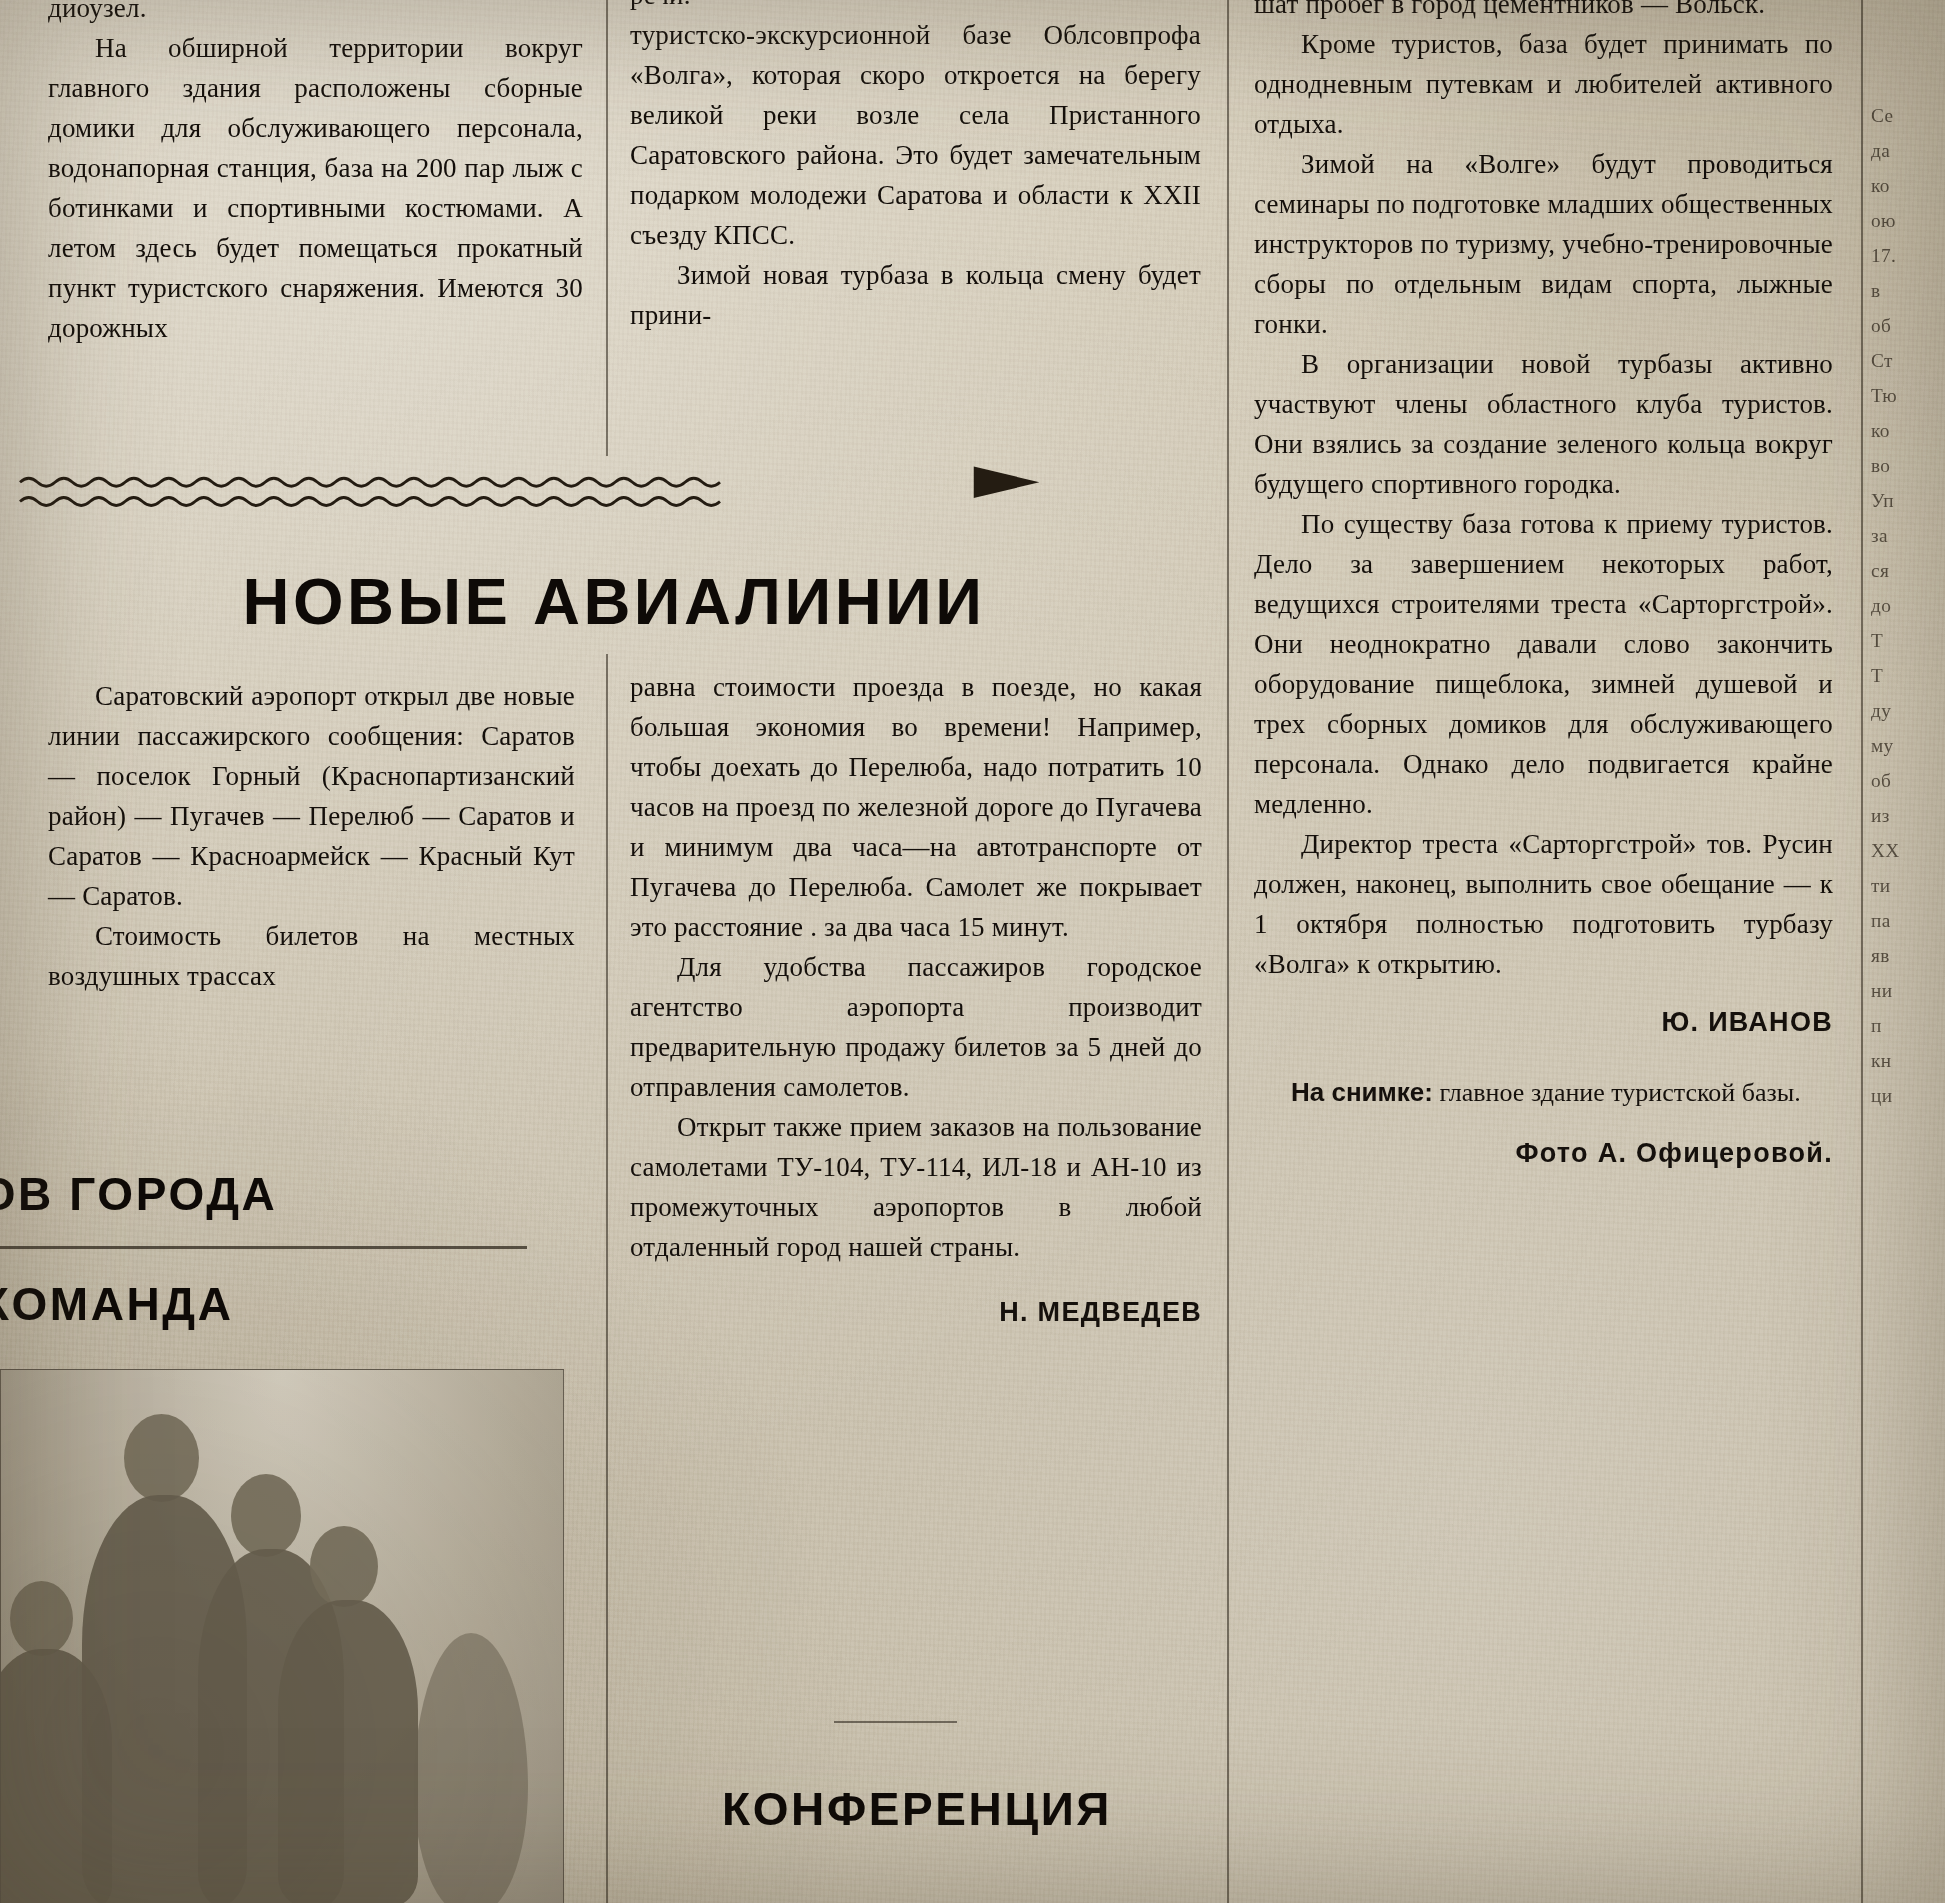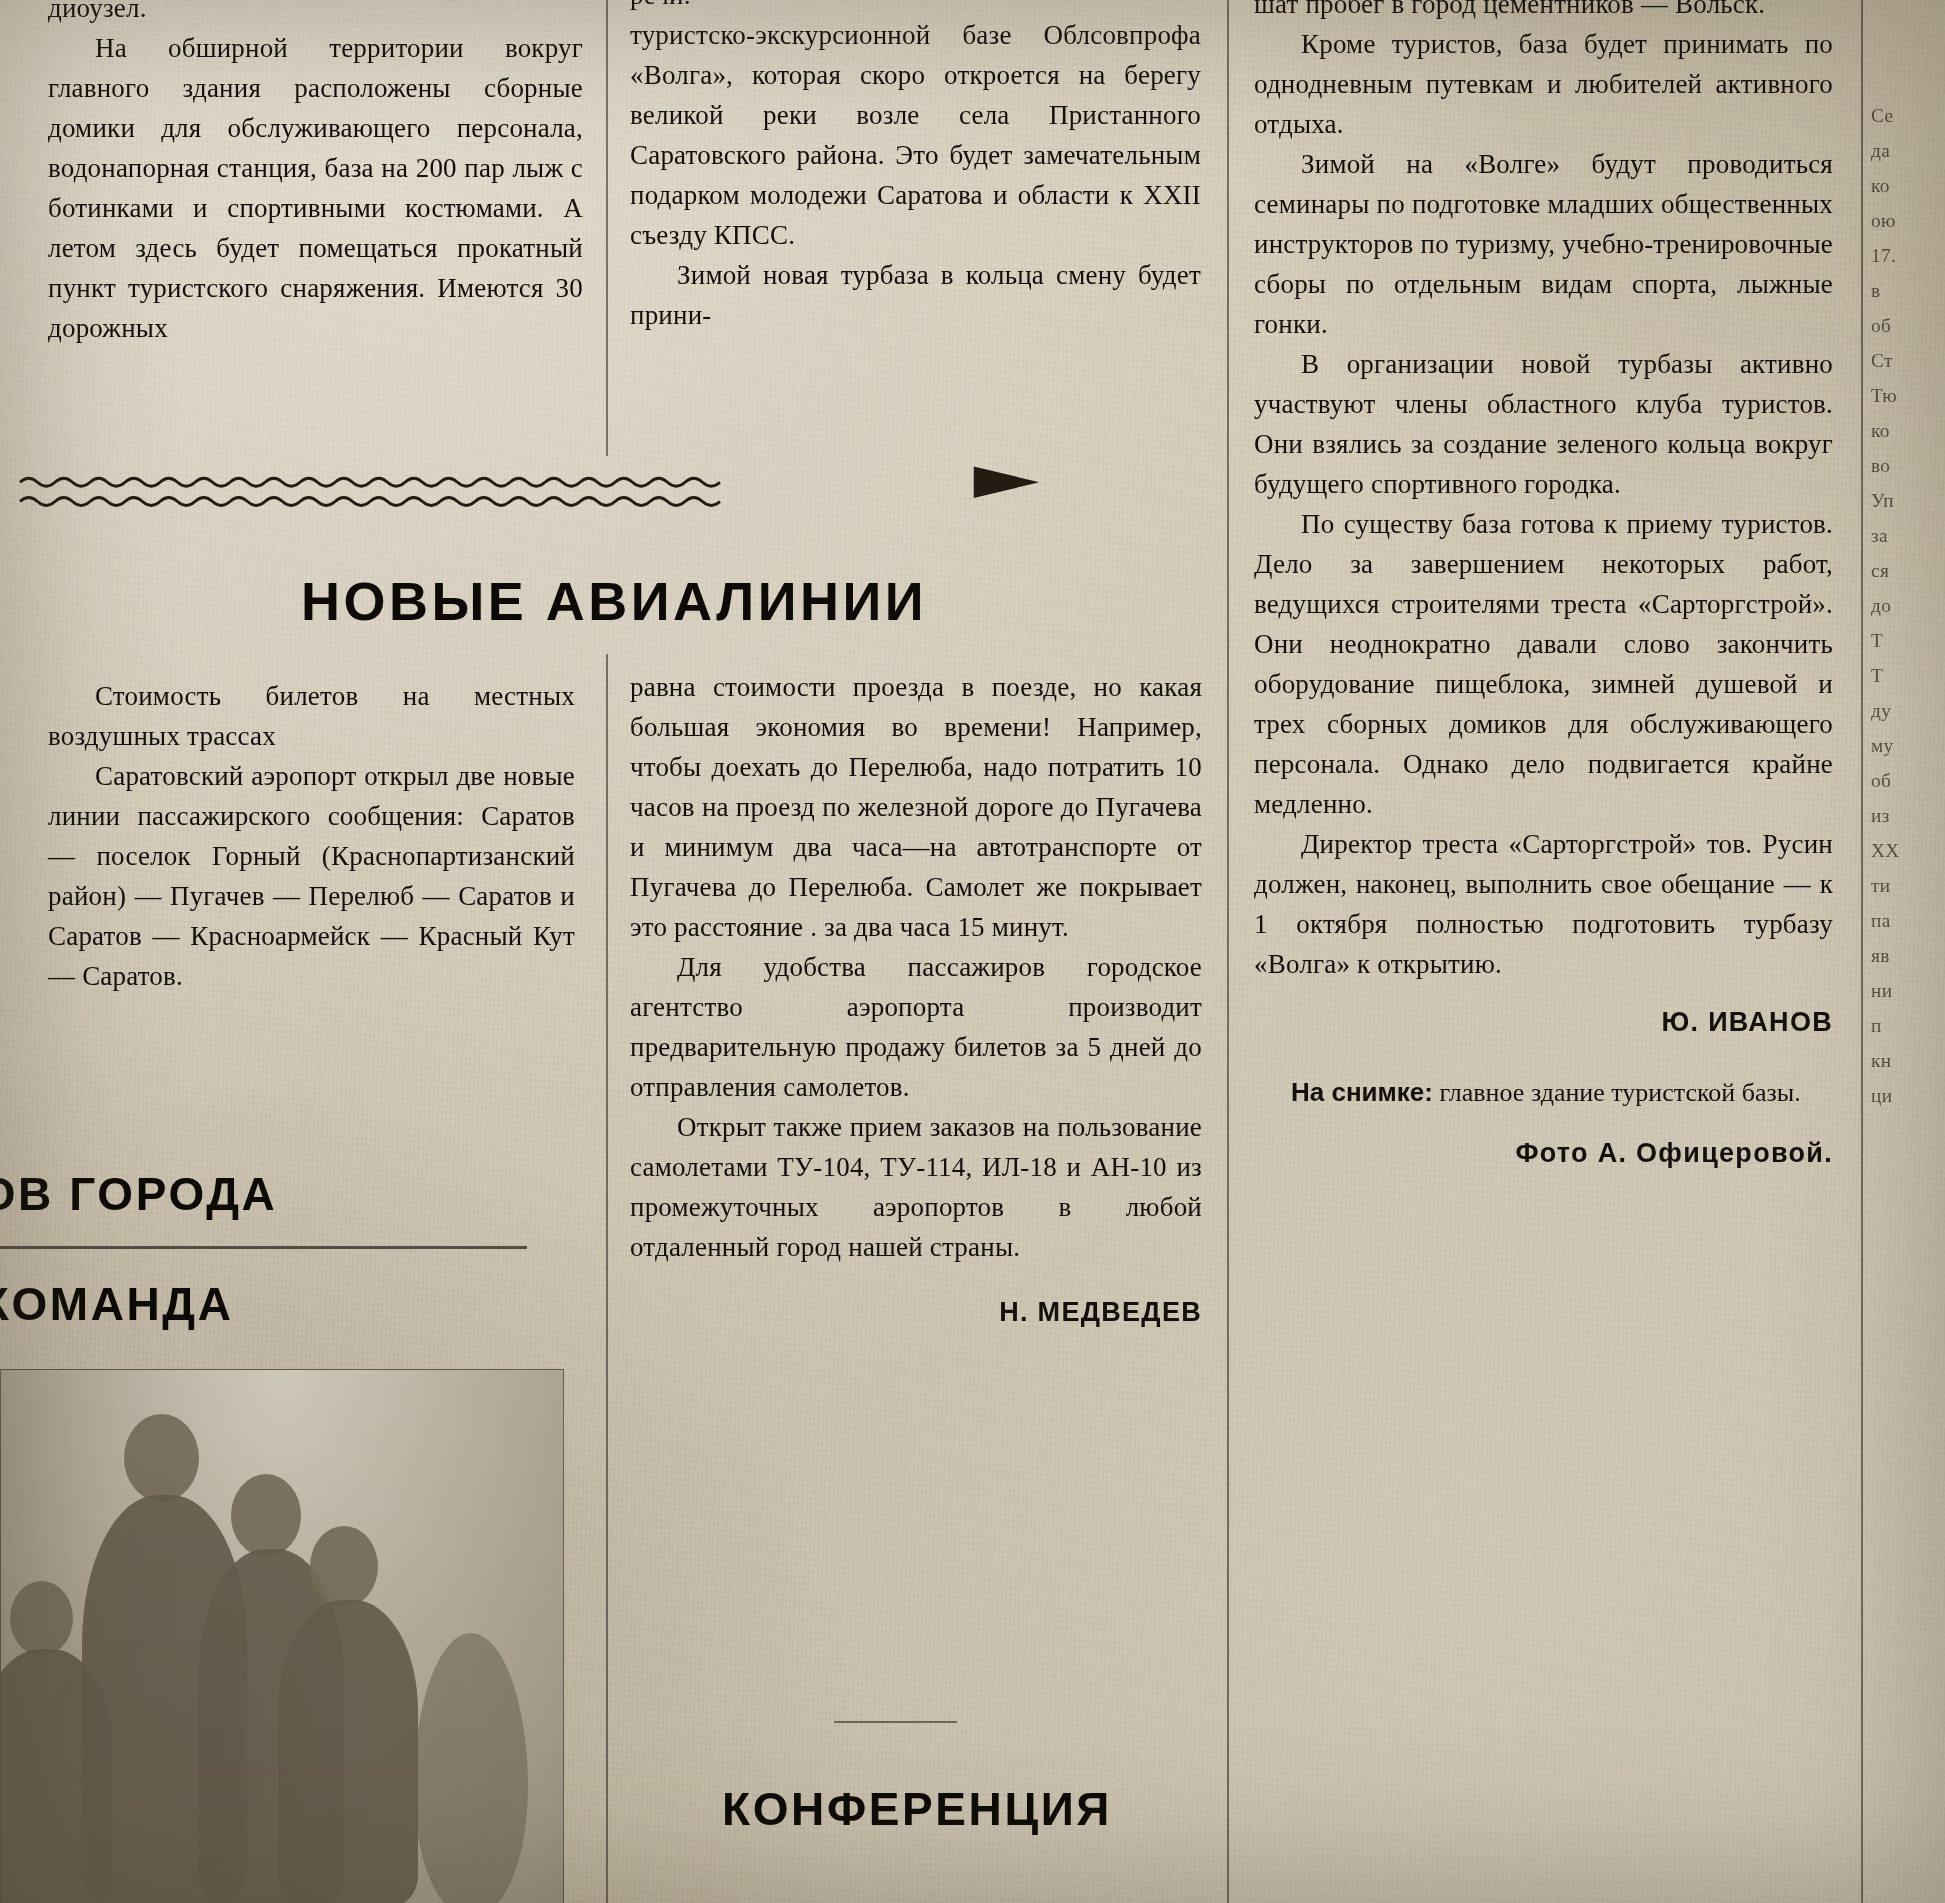--- a/index.html
+++ b/index.html
@@ -46,21 +46,21 @@
   .ptxt + .ptxt { margin-top: 0; }
 
   .headline {
     font-family: "Liberation Sans", sans-serif;
     font-weight: 700;
     letter-spacing: 3.5px;
     color: #0e0a07;
     text-align: center;
   }
   .h-big {
-    font-size: 54px;
+    font-size: 65px;
     line-height: 61px;
   }
   .h-mid {
     font-size: 46px;
     line-height: 54px;
     letter-spacing: 2.6px;
   }
   .byline {
     font-family: "Liberation Sans", sans-serif;
     font-weight: 700;
@@ -194,22 +194,22 @@
     <svg width="1194" height="70" viewBox="0 0 1360 80" xmlns="http://www.w3.org/2000/svg">
       <path d="M0,30 q10,-9 20,0 t20,0 t20,0 t20,0 t20,0 t20,0 t20,0 t20,0 t20,0 t20,0 t20,0 t20,0 t20,0 t20,0 t20,0 t20,0 t20,0 t20,0 t20,0 t20,0 t20,0 t20,0 t20,0 t20,0 t20,0 t20,0 t20,0 t20,0 t20,0 t20,0 t20,0 t20,0 t20,0 t20,0 t20,0 t20,0 t20,0 t20,0 t20,0 t20,0" fill="none" stroke="#241c12" stroke-width="3.2"></path>
       <path d="M0,52 q10,-9 20,0 t20,0 t20,0 t20,0 t20,0 t20,0 t20,0 t20,0 t20,0 t20,0 t20,0 t20,0 t20,0 t20,0 t20,0 t20,0 t20,0 t20,0 t20,0 t20,0 t20,0 t20,0 t20,0 t20,0 t20,0 t20,0 t20,0 t20,0 t20,0 t20,0 t20,0 t20,0 t20,0 t20,0 t20,0 t20,0 t20,0 t20,0 t20,0 t20,0" fill="none" stroke="#241c12" stroke-width="3.2"></path>
       <path d="M1090,12 L1165,30 L1090,48 Z" fill="#241c12"></path>
     </svg>
   </div>
 
   <div class="headline h-big" style="position:absolute; left:105px; top:571px; width:1018px;">НОВЫЕ АВИАЛИНИИ</div>
 
   <div class="col" style="left:48px; top:676px; width:527px;">
+    <p class="ptxt ind">Саратовский аэропорт открыл две новые линии пассажирского сообщения: Саратов — поселок Горный (Краснопартизанский район) — Пугачев — Перелюб — Саратов и Саратов — Красноармейск — Красный Кут — Саратов.</p>
     <p class="ptxt ind">Стоимость билетов на местных воздушных трассах</p>
-    <p class="ptxt ind">Саратовский аэропорт открыл две новые линии пассажирского сообщения: Саратов — поселок Горный (Краснопартизанский район) — Пугачев — Перелюб — Саратов и Саратов — Красноармейск — Красный Кут — Саратов.</p>
   </div>
 
   <div class="col" style="left:630px; top:667px; width:572px;">
     <p class="ptxt">равна стоимости проезда в поезде, но какая большая экономия во времени! Например, чтобы доехать до Перелюба, надо потратить 10 часов на проезд по железной дороге до Пугачева и минимум два часа—на автотранспорте от Пугачева до Перелюба. Самолет же покрывает это расстояние . за два часа 15 минут.</p>
     <p class="ptxt ind">Для удобства пассажиров городское агентство аэропорта производит предварительную продажу билетов за 5 дней до отправления самолетов.</p>
     <p class="ptxt ind">Открыт также прием заказов на пользование самолетами ТУ-104, ТУ-114, ИЛ-18 и АН-10 из промежуточных аэропортов в любой отдаленный город нашей страны.</p>
     <div class="byline" style="margin-top:30px;">Н. МЕДВЕДЕВ</div>
   </div>
 
   <div class="rule-thin" style="left:834px; top:1721px; width:123px;"></div>

